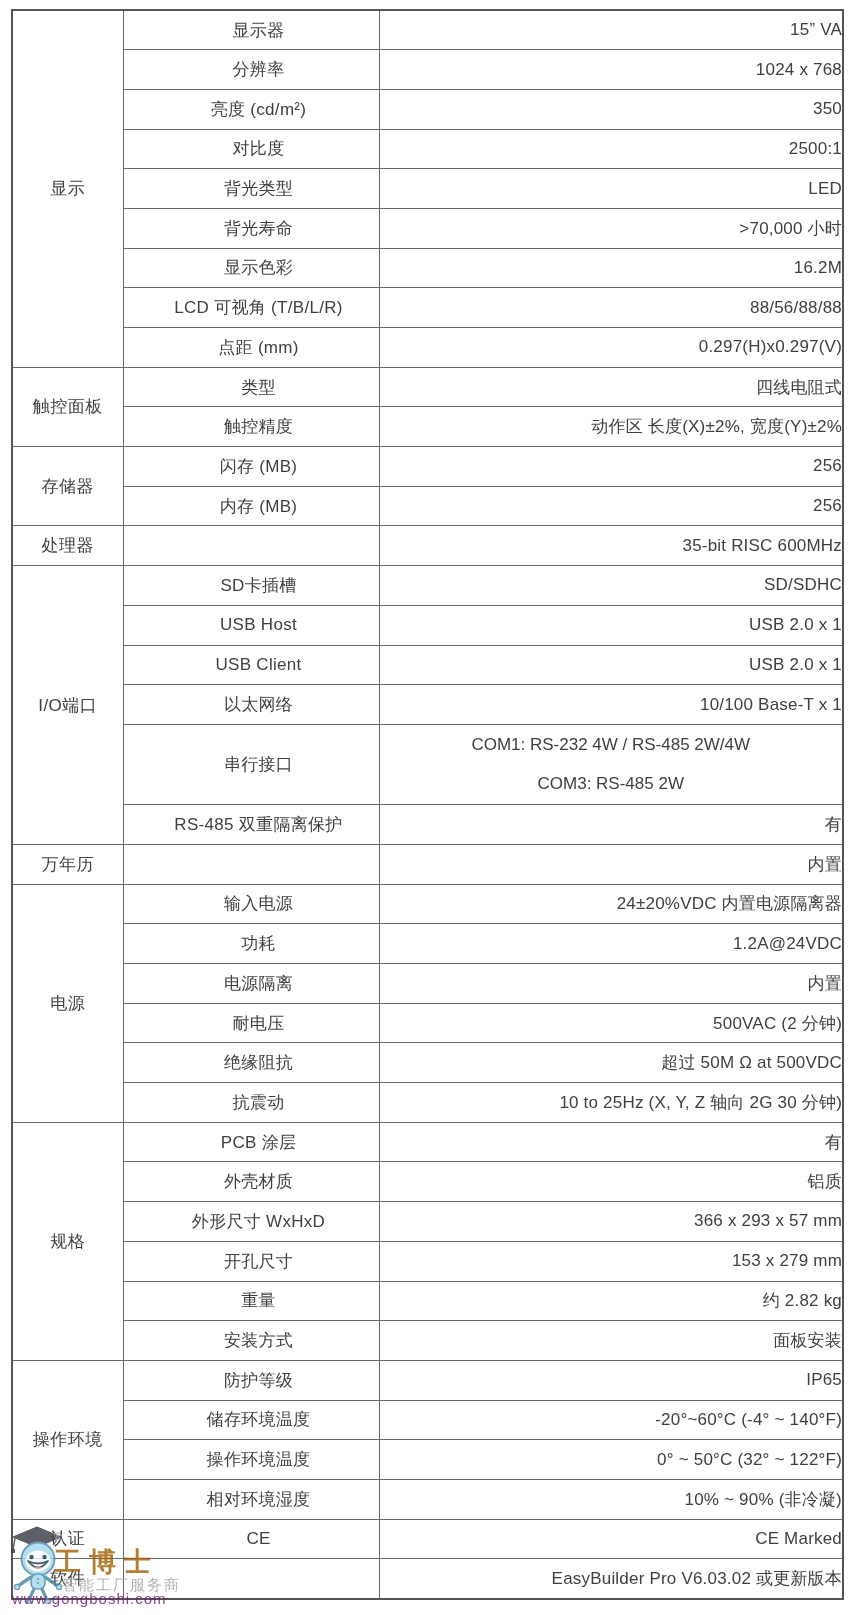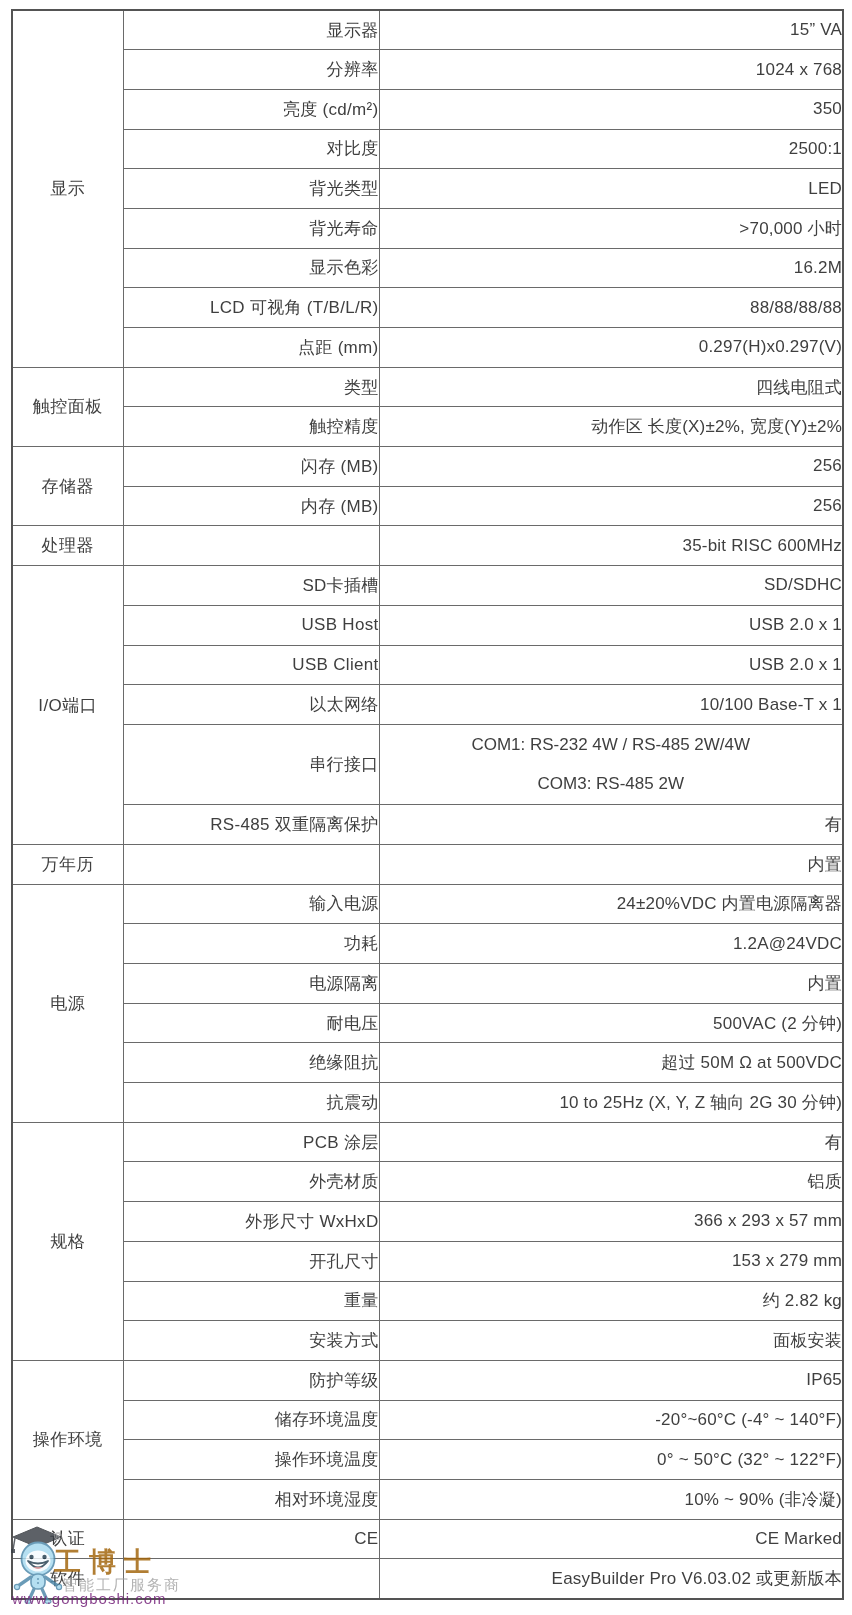--- a/index.html
+++ b/index.html
@@ -23,21 +23,21 @@
     border:1px solid #6a6a6a;
     font-size:17px;
     color:#3f3f3f;
     vertical-align:middle;
     overflow:hidden;
     white-space:nowrap;
   }
   tr.r  { height:39.7px; }
   tr.r2 { height:79.4px; }
   td.cat   { text-align:center; letter-spacing:0.5px; }
-  td.label { text-align:right; padding-left:15px; letter-spacing:0.3px; }
+  td.label { text-align:center; padding-left:15px; letter-spacing:0.3px; }
   td.value { text-align:right; letter-spacing:0.2px; }
   td.value2 { text-align:center; padding:0;margin-top:41px; }
   td.value2 .line {
     height:39.7px; display:flex; align-items:center; justify-content:center;
   }
   
   .watermark {
     position:absolute; left:6px; top:1488px; width:260px; height:124px;
     opacity:0.82; pointer-events:none; z-index:5;
   }
@@ -95,21 +95,21 @@
   <tr class="r">
     <td class="label">背光寿命</td>
     <td class="value">&gt;70,000 小时</td>
   </tr>
   <tr class="r">
     <td class="label">显示色彩</td>
     <td class="value">16.2M</td>
   </tr>
   <tr class="r">
     <td class="label">LCD 可视角 (T/B/L/R)</td>
-    <td class="value">88/88/88/88</td>
+    <td class="value">88/56/88/88</td>
   </tr>
   <tr class="r">
     <td class="label">点距 (mm)</td>
     <td class="value">0.297(H)x0.297(V)</td>
   </tr>
 
   <tr class="r">
     <td class="cat" rowspan="2">触控面板</td>
     <td class="label">类型</td>
     <td class="value">四线电阻式</td>

